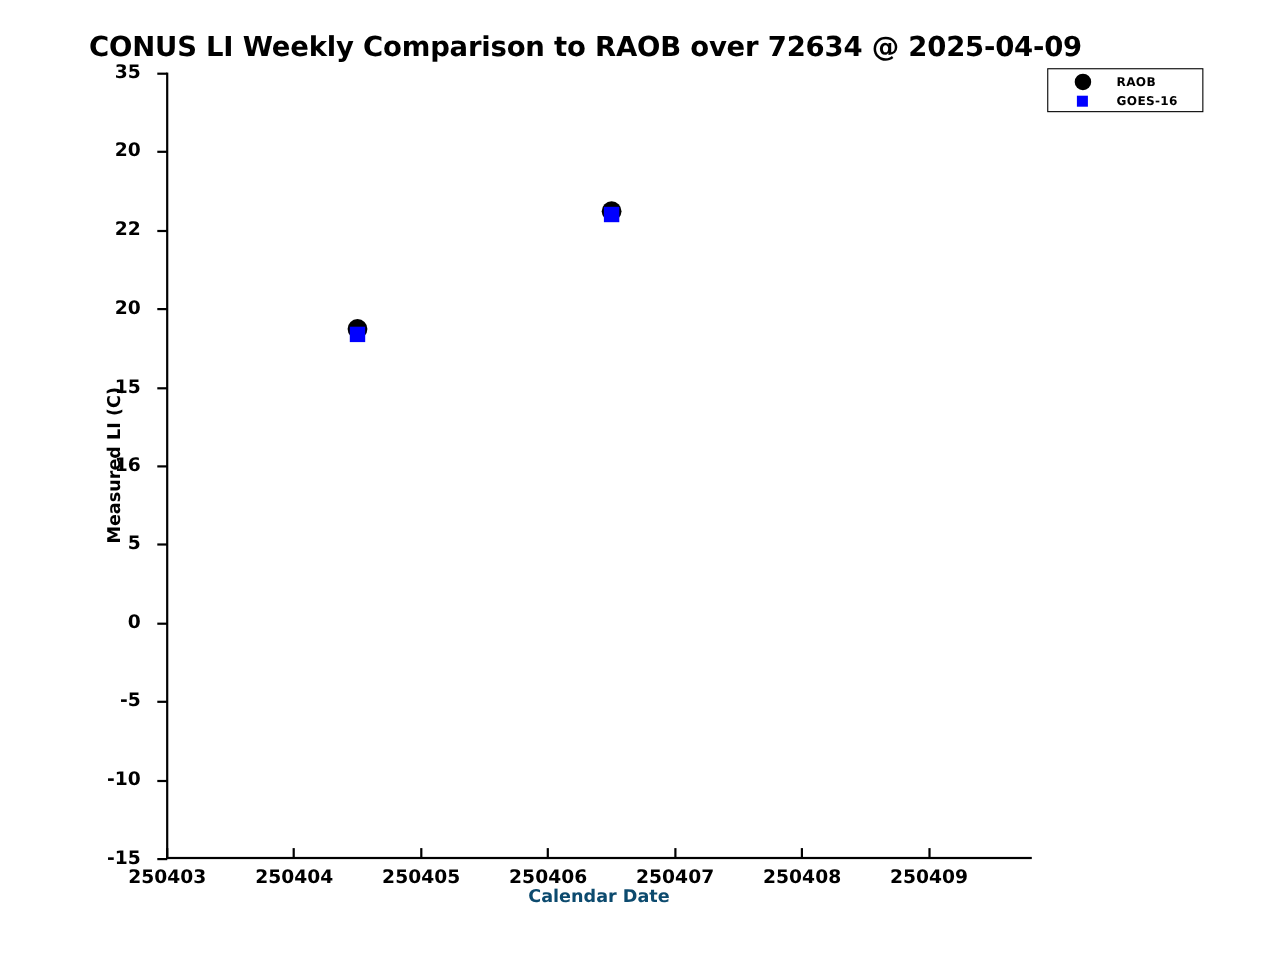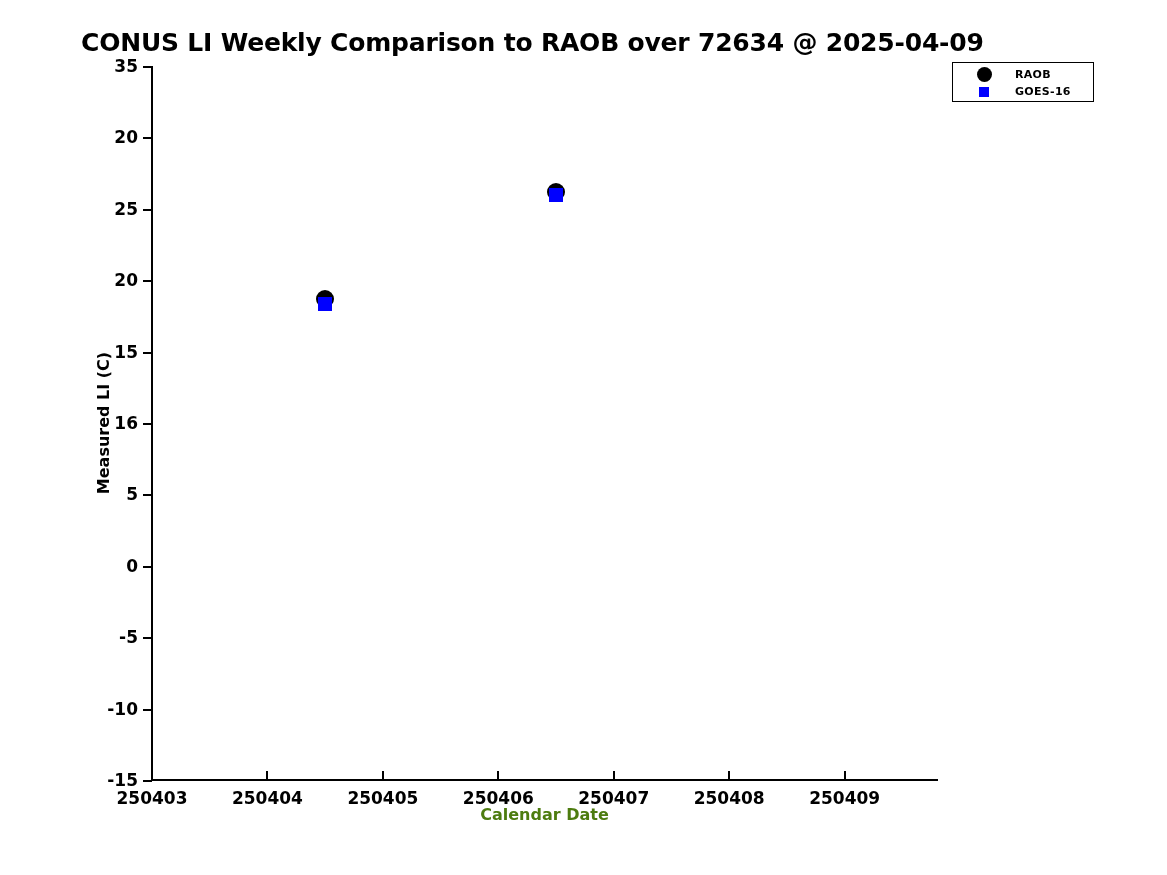--- a/index.html
+++ b/index.html
@@ -65,21 +65,21 @@
   .ytick-mark {
     position: absolute;
     left: -9px;
     width: 9px;
     height: 2px;
     background: #000000;
   }
   .ytick-label {
     position: absolute;
     right: 100%;
-    margin-right: 14px;
+    margin-right: 24px;
     transform: translateY(-50%);
     font-size: 17px;
     font-weight: bold;
     white-space: nowrap;
     color: #000000;
   }
   .ytick {
     position: absolute;
     left: 0;
     width: 0;
@@ -113,21 +113,21 @@
 
   
   #xlabel {
     position: absolute;
     left: 136px;
     width: 785px;
     top: 805px;
     text-align: center;
     font-size: 16px;
     font-weight: bold;
-    color: #4d7c0f;
+    color: #0c4a6e;
   }
   #ylabel {
     position: absolute;
     left: 0px;
     top: 0px;
     width: 300px;
     text-align: center;
     font-size: 16px;
     font-weight: bold;
     color: #000000;
@@ -238,21 +238,21 @@
         <div class="ytick" style="top: 285.6px;">
           <div class="ytick-mark"></div>
           <div class="ytick-label">15</div>
         </div>
         <div class="ytick" style="top: 214.2px;">
           <div class="ytick-mark"></div>
           <div class="ytick-label">20</div>
         </div>
         <div class="ytick" style="top: 142.8px;">
           <div class="ytick-mark"></div>
-          <div class="ytick-label">25</div>
+          <div class="ytick-label">22</div>
         </div>
         <div class="ytick" style="top: 71.4px;">
           <div class="ytick-mark"></div>
           <div class="ytick-label">20</div>
         </div>
         <div class="ytick" style="top: 0px;">
           <div class="ytick-mark"></div>
           <div class="ytick-label">35</div>
         </div>
       </div>

